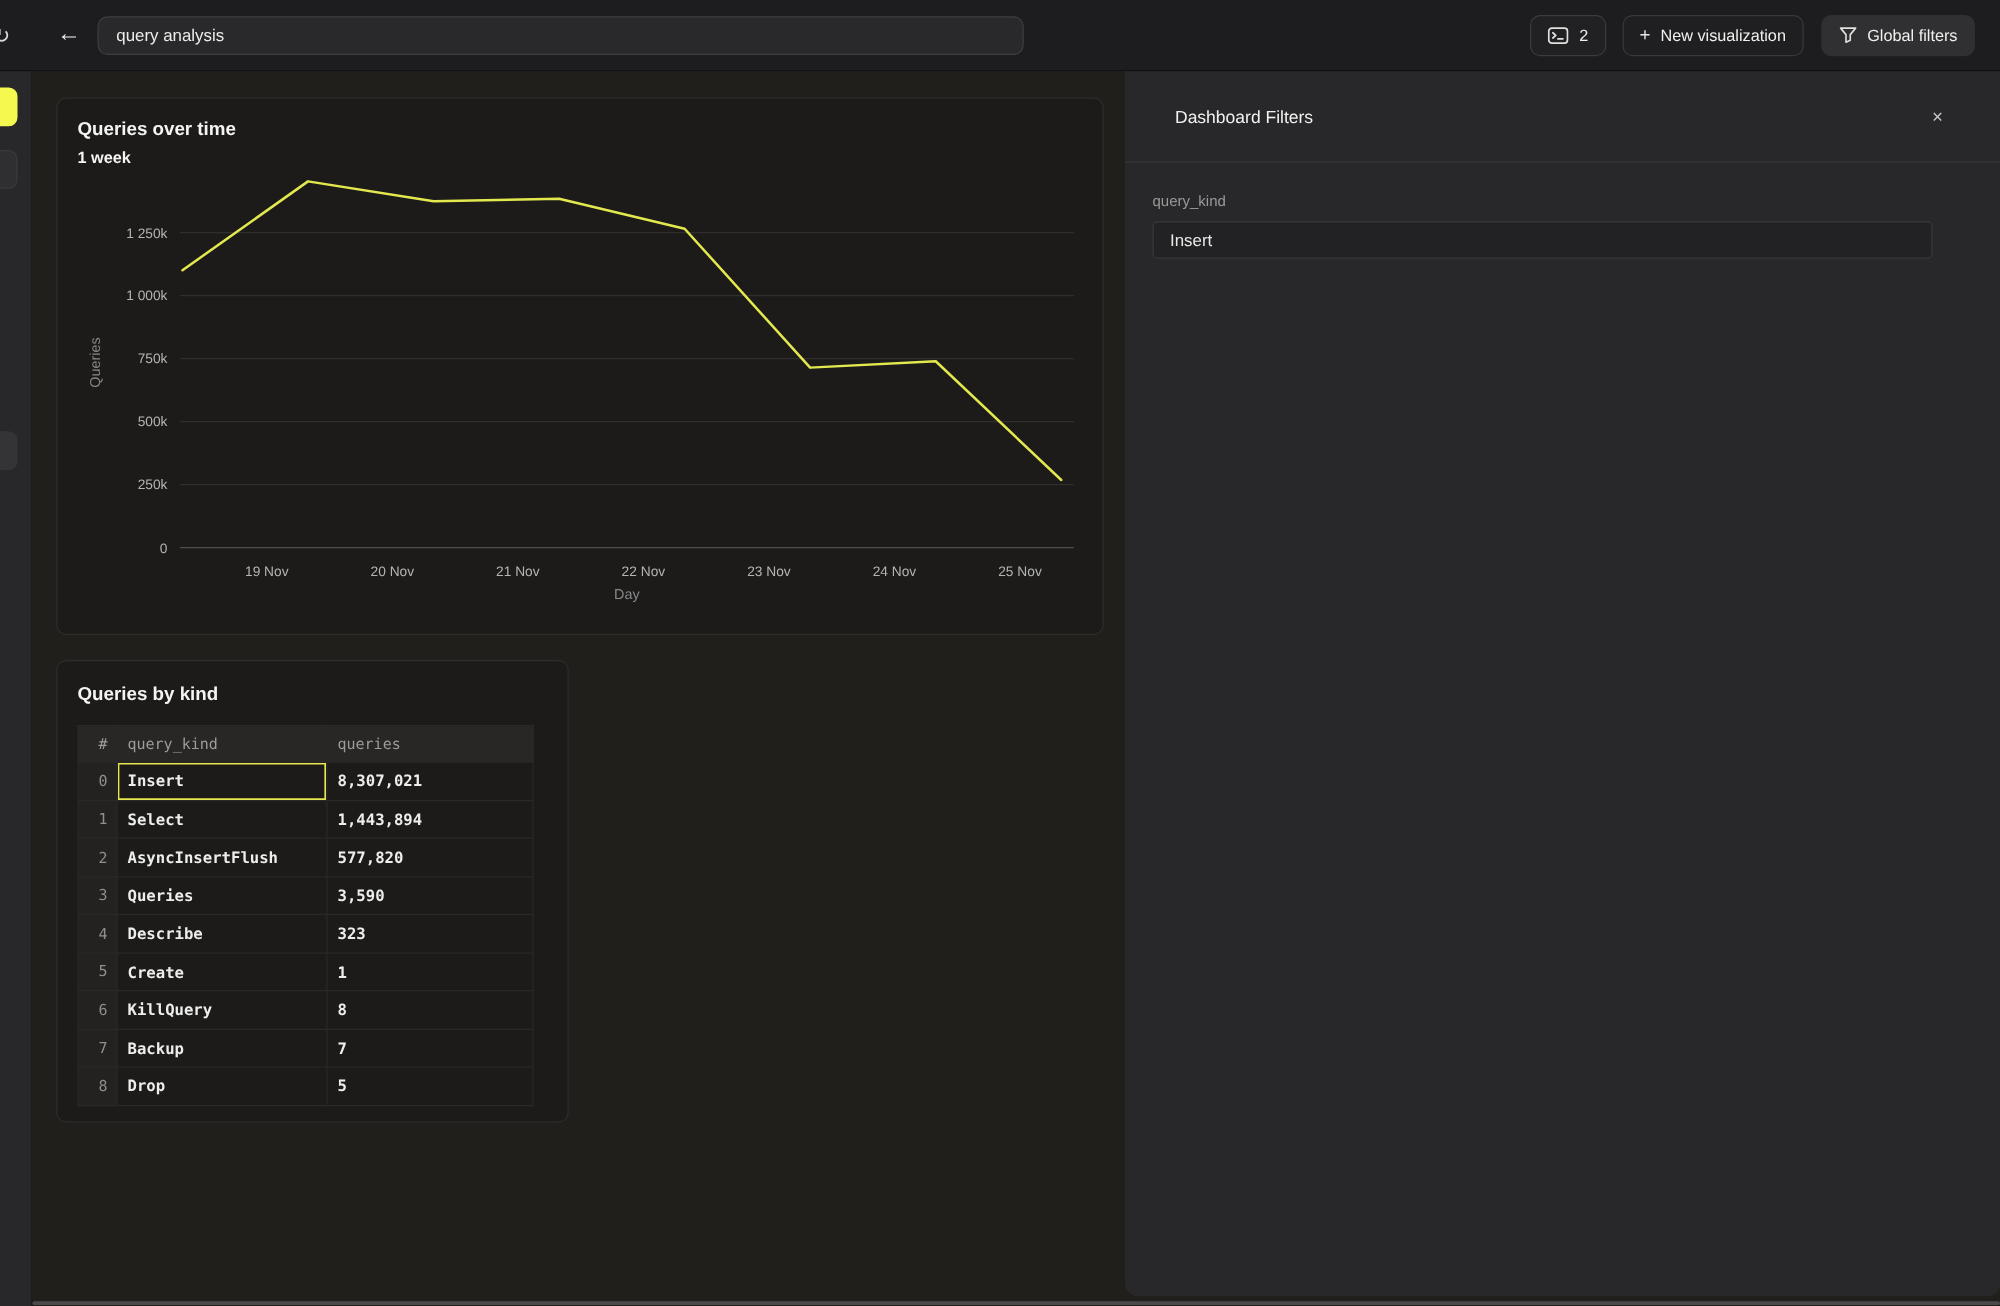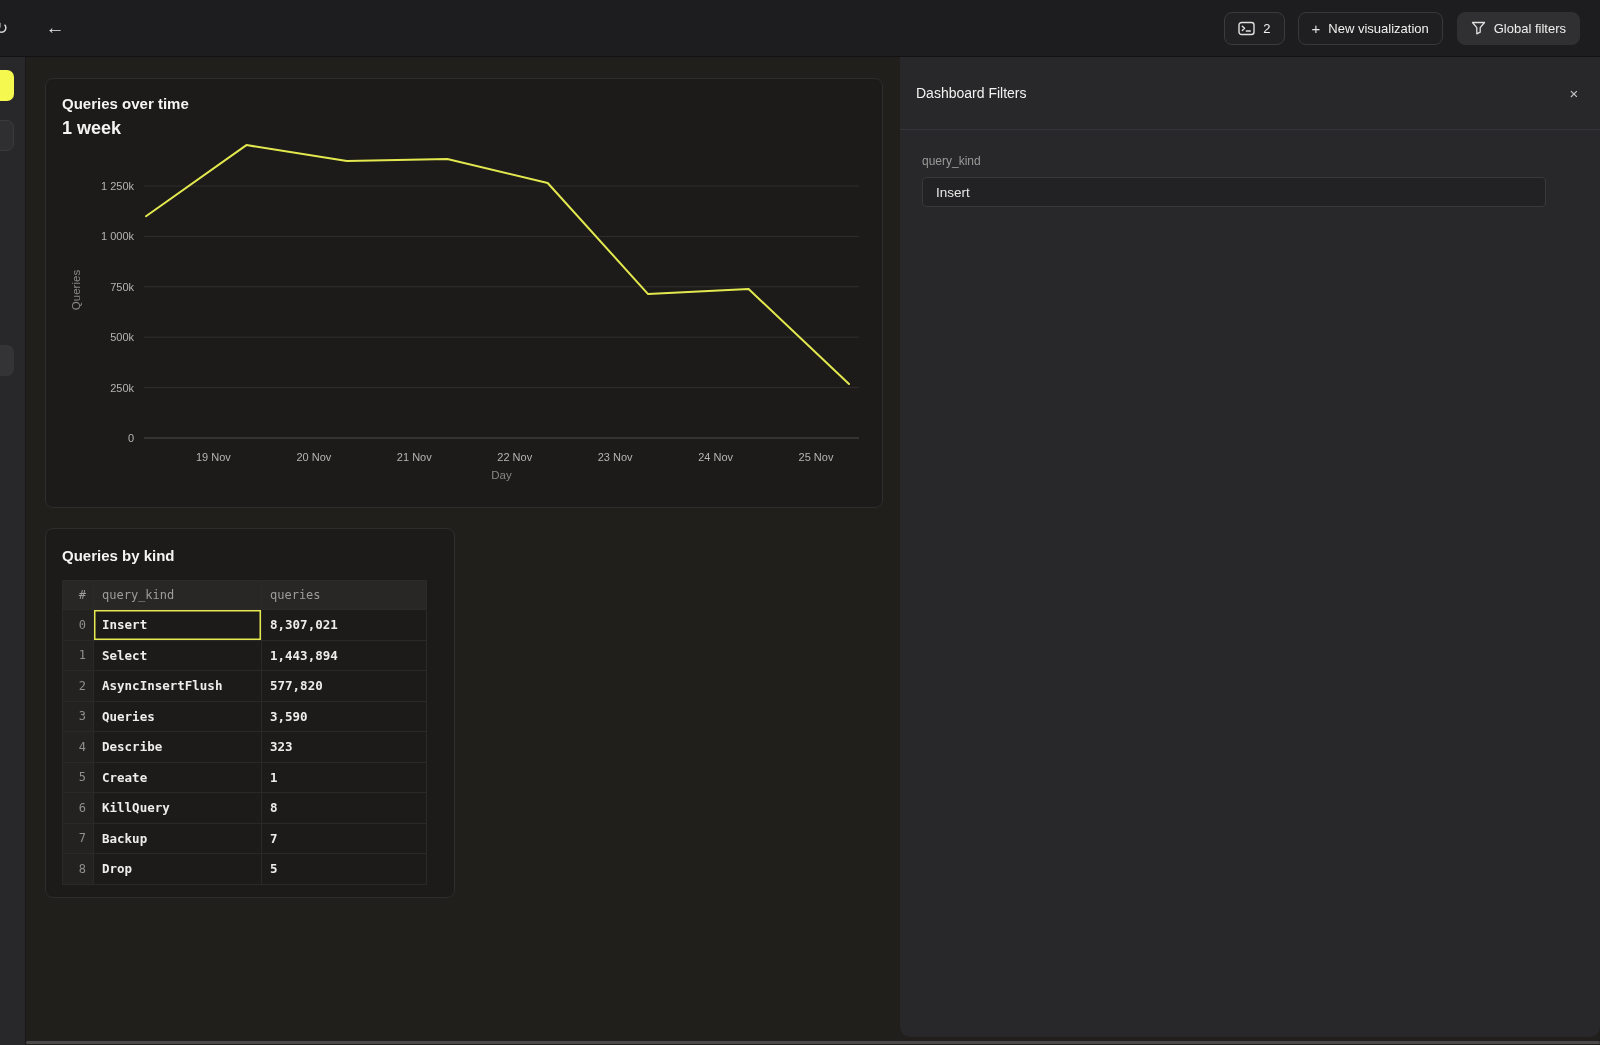--- a/index.html
+++ b/index.html
@@ -51,21 +51,21 @@
   .peek-2 { top:288px; height:31px; background:#343437; }
 
   
   .canvas { position:absolute; left:26px; top:57px; width:874px; height:988px; background:#201f1c; }
   .card {
     position:absolute; background:#1c1b19; border:1px solid #2e2d2b; border-radius:8px;
   }
   .chart-card { left:19px; top:21px; width:838px; height:430px; }
   .card-title { font-size:15px; font-weight:700; color:#f4f4f2; }
   .chart-card .card-title { position:absolute; left:16px; top:16px; }
-  .chart-sub { position:absolute; left:16px; top:39px; font-size:18px; font-weight:700; color:#f4f4f2; }
+  .chart-sub { position:absolute; left:16px; top:39px; font-size:13px; font-weight:700; color:#f4f4f2; }
   .chart-svg { position:absolute; left:0; top:0; }
   .chart-svg text.tick { font-family:"Liberation Sans",sans-serif; font-size:11px; fill:#b4b4b2; }
   .chart-svg text.axis-title { font-family:"Liberation Sans",sans-serif; font-size:11.5px; fill:#87878a; }
 
   
   .table-card { left:19px; top:471px; width:410px; height:370px; }
   .table-card .card-title { position:absolute; left:16px; top:18px;text-align:right; }
   .qtable {
     position:absolute; left:16px; top:51px; width:364px;
     border-collapse:collapse; table-layout:fixed;
@@ -88,21 +88,21 @@
   }
   .qtable td.sel { box-shadow: inset 0 0 0 1.5px var(--accent, #e6e94e); }
 
   
   .panel {
     position:absolute; left:900px; top:57px; width:700px; height:980px;
     background:#28272a; border-radius:0 0 10px 10px;
   }
   .panel-head {
     height:73px; display:flex; align-items:center;
-    padding:0 16px; border-bottom:1px solid #353438;
+    padding:0 40px; border-bottom:1px solid #353438;
   }
   .panel-title { font-size:14px; font-weight:500; color:#f2f2f0; }
   .panel-close { margin-left:auto; color:#c8c8c6; font-size:15px; width:20px; height:20px;
     display:flex; align-items:center; justify-content:center; cursor:pointer; border-radius:4px; }
   .panel-body { padding:24px 22px 0 22px; }
   .field-label { font-size:12px; color:#9a9a98; margin-bottom:9px; }
   .field-input {
     width:624px; height:30px; background:#222124; border:1px solid #39383b; border-radius:4px;
     color:#e8e8e6; font-family:"Liberation Sans",sans-serif; font-size:13.5px; padding:0 13px; outline:none;
   }
@@ -113,20 +113,21 @@
   }
 </style>
 </head>
 <body>
 
 <div class="topbar">
   <span class="history-ic">↻</span>
   <div class="back-btn">
     <span>←</span>
   </div>
+  <input class="title-input" value="query analysis" style="">
   <div class="topbar-spacer"></div>
 
   <div class="tb-btn console-btn">
     <svg width="17" height="15" viewBox="0 0 17 15">
       <rect x="1" y="1.5" width="15" height="12" rx="2.5" fill="none" stroke="#e0e0de" stroke-width="1.4"></rect>
       <path d="M4.3 5.2 L6.6 7.3 L4.3 9.4" fill="none" stroke="#e0e0de" stroke-width="1.4" stroke-linecap="round" stroke-linejoin="round"></path>
       <line x1="8.3" y1="10" x2="12.3" y2="10" stroke="#e0e0de" stroke-width="1.4" stroke-linecap="round"></line>
     </svg>
     <span>2</span>
   </div>

